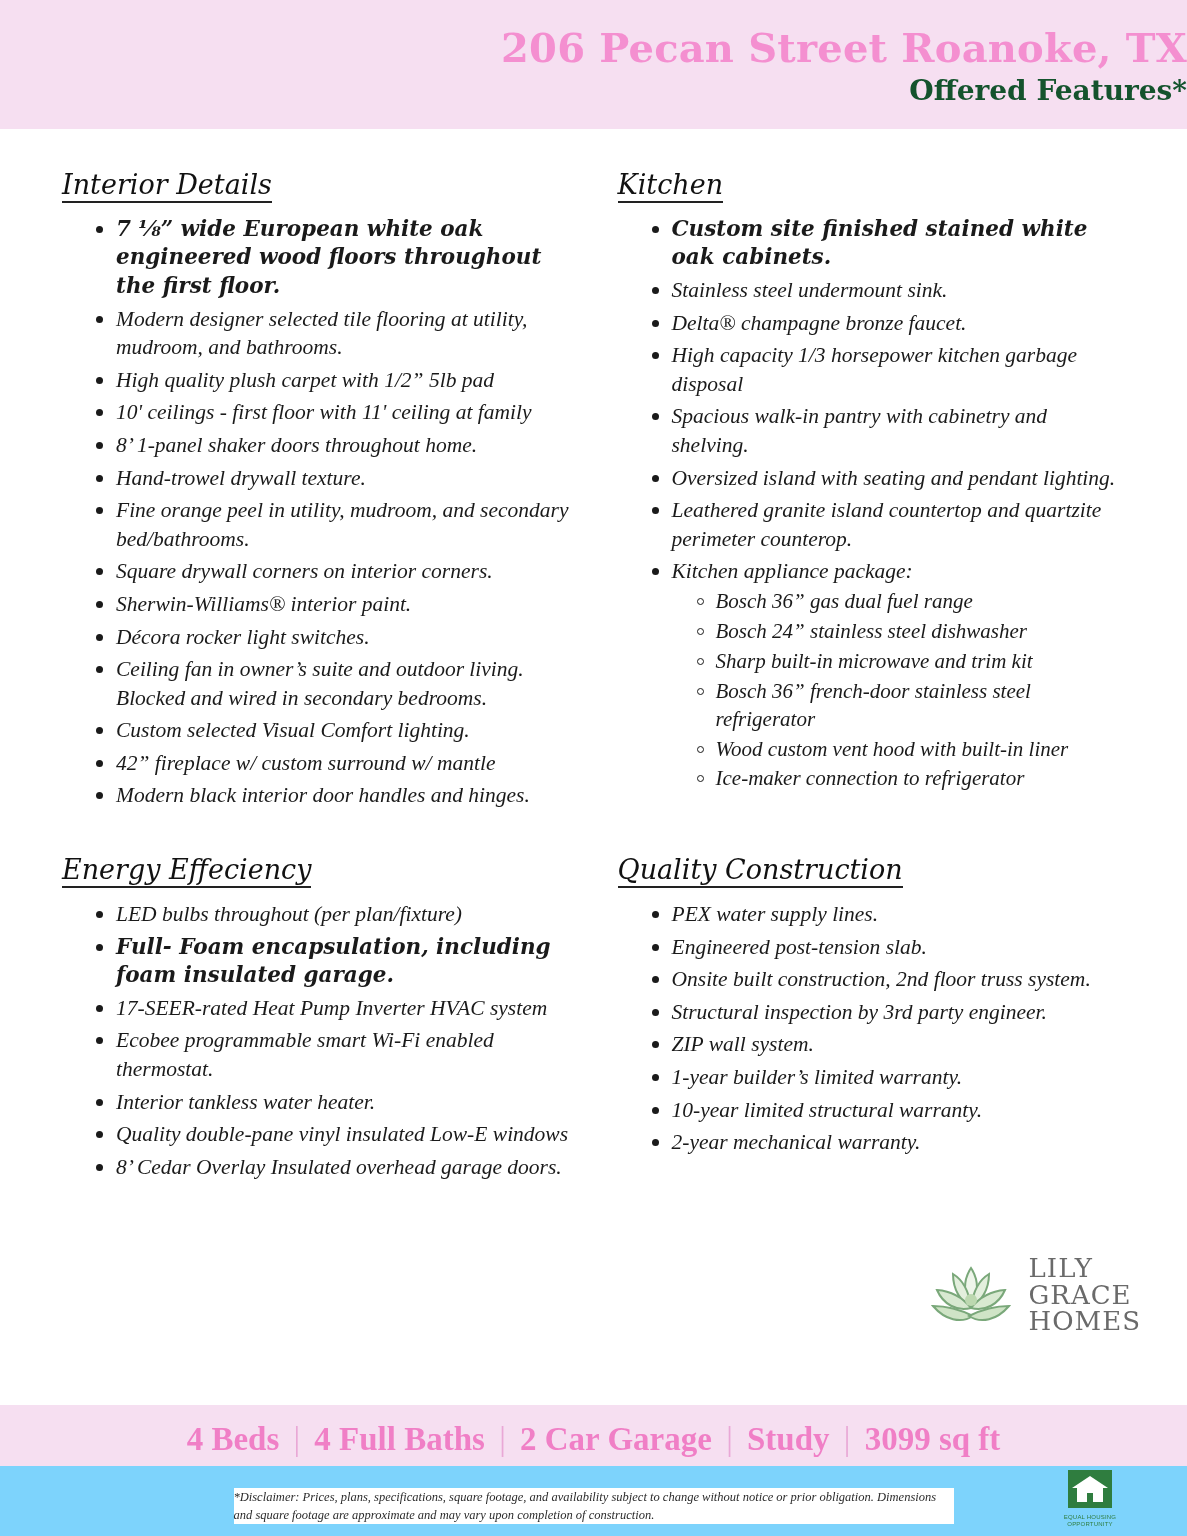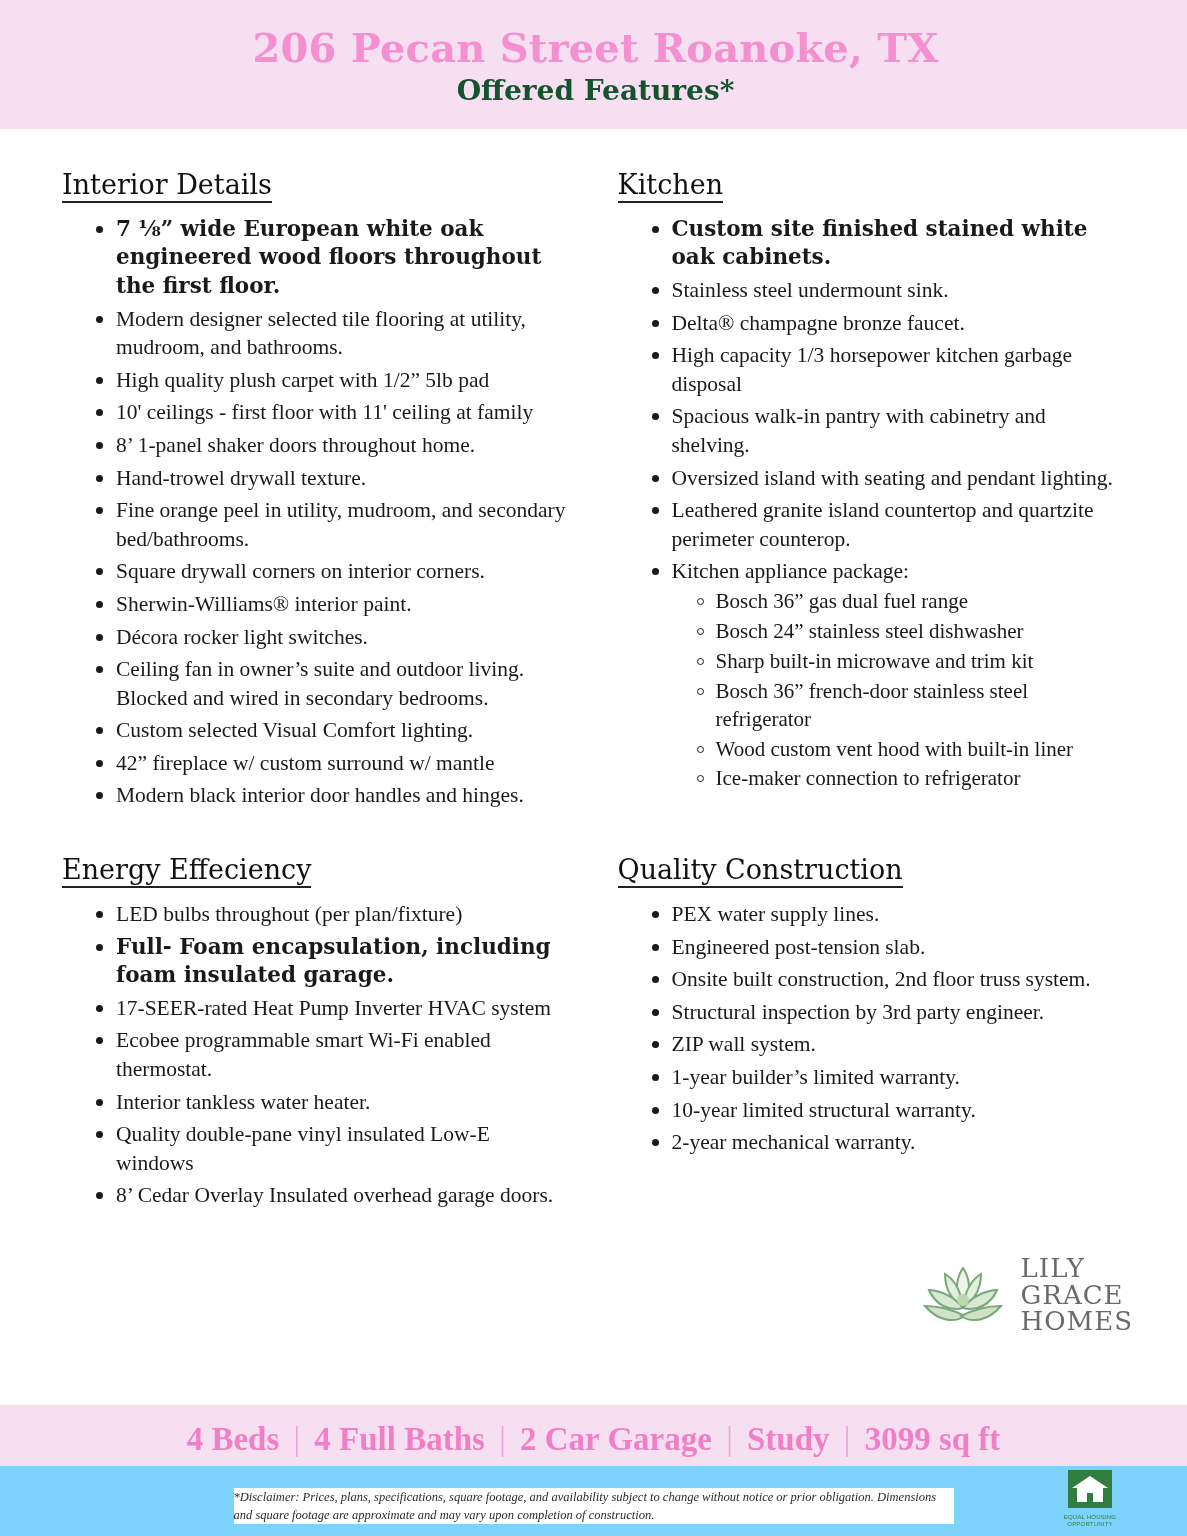--- a/index.html
+++ b/index.html
@@ -20,21 +20,21 @@
     height: 1536px;
     position: relative;
     display: flex;
     flex-direction: column;
   }
 
   
   .header {
     background: #f6dff1;
     padding: 26px 0 22px 4px;
-    text-align: center;
+    text-align: right;
   }
   .header .title {
     font-family: "DejaVu Serif", serif;
     font-weight: bold;
     font-size: 40px;
     color: #f48fd0;
     letter-spacing: 0.2px;
     line-height: 1.1;
   }
   .header .subtitle {
@@ -49,20 +49,21 @@
   
   .content {
     flex: 1 1 auto;
     padding: 40px 62px 0 62px;
     display: flex;
     flex-direction: column;
   }
   .grid {
     display: flex;
     gap: 48px;
+    font-style: italic;
   }
   .col {
     width: 520px;
   }
   .section-title {
     font-family: "DejaVu Serif", serif;
     font-size: 27px;
     color: #111;
     border-bottom: 2px solid #222;
     display: inline-block;
@@ -127,21 +128,21 @@
     color: #ef95cd;
   }
 
   .lower-grid {
     margin-top: 40px;
   }
 
   
   .logo-area {
     position: absolute;
-    right: 54px;
+    right: 46px;
     bottom: 196px;
     display: flex;
     align-items: center;
     gap: 10px;
     margin-top: 27px;
   }
   .logo-text {
     font-family: "DejaVu Serif", serif;
     font-size: 26px;
     line-height: 1.02;

